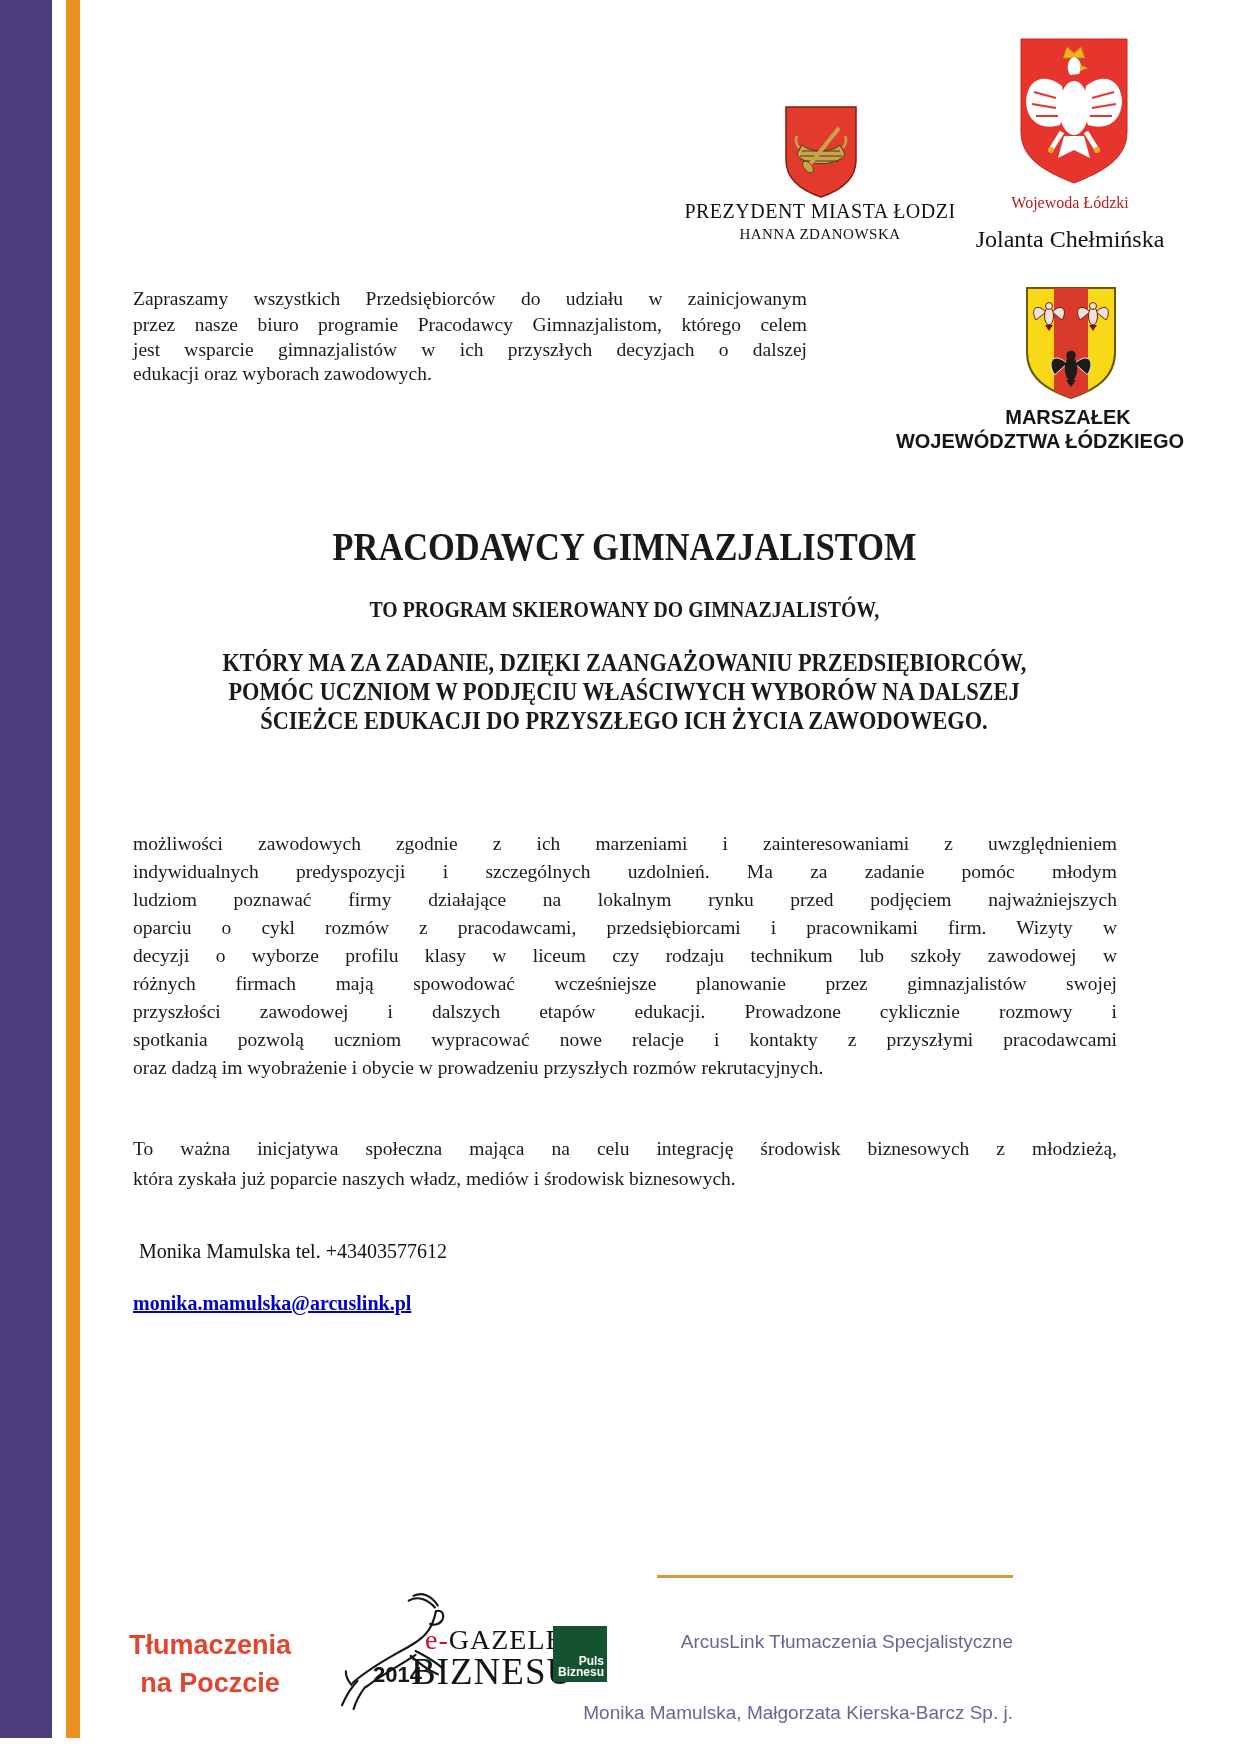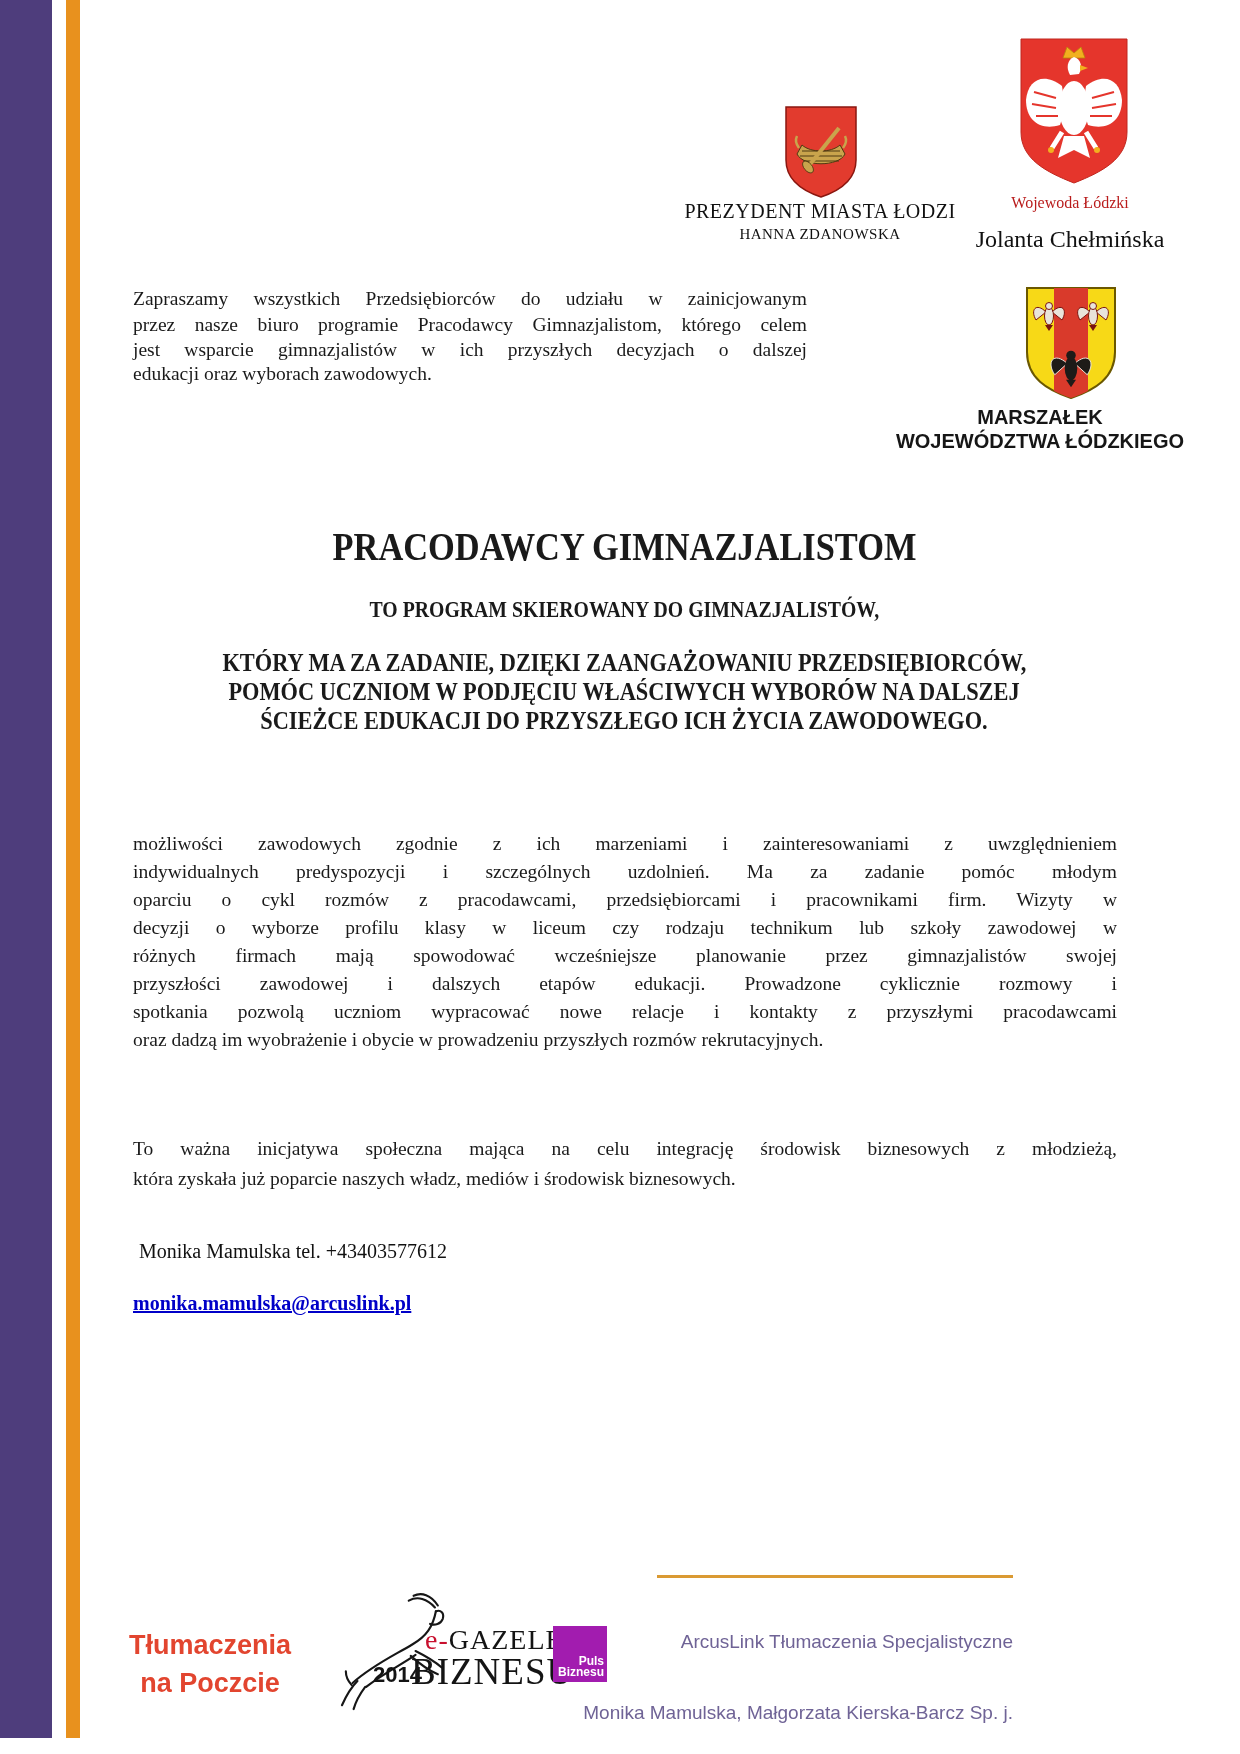--- a/index.html
+++ b/index.html
@@ -26,21 +26,21 @@
   .lodz-line2 { position:absolute; left:650px; top:226px; width:340px; text-align:center;
                 font-size:15px; letter-spacing:0.5px; color:#111; }
 
   
   .eagle-crest { position:absolute; left:1018px; top:36px; width:112px; height:150px; }
   .woj-line1 { position:absolute; left:950px; top:194px; width:240px; text-align:center; font-size:16px; color:#b91c1c; }
   .woj-line2 { position:absolute; left:950px; top:226px; width:240px; text-align:center; font-size:24px; color:#111; }
 
   
   .marsz-crest { position:absolute; left:1023px; top:284px; width:96px; height:118px; }
-  .marsz-line1 { position:absolute; left:880px; top:406px; width:320px; text-align:center;
+  .marsz-line1 { position:absolute; left:908px; top:406px; width:320px; text-align:center;
                  font-family:"Liberation Sans",sans-serif; font-weight:bold; font-size:20px; color:#161616; }
   .marsz-line2 { position:absolute; left:880px; top:430px; width:320px; text-align:center;
                  font-family:"Liberation Sans",sans-serif; font-weight:bold; font-size:20px; color:#161616; }
 
   
   .intro { position:absolute; left:133px; top:286px; width:674px; font-size:19.5px; }
   .intro .jl { line-height:25.5px; }
   .jl { width:100%; text-align:justify; text-align-last:justify; white-space:normal; }
   .jl-last { width:100%; text-align:left; }
 
@@ -72,21 +72,21 @@
   .poczta { position:absolute; left:108px; top:1626px; width:204px; text-align:center;
             font-family:"Liberation Sans",sans-serif; font-weight:bold; font-size:27px;
             line-height:38px; color:#E2452F; }
   .gazele { position:absolute; left:335px; top:1590px; width:290px; height:135px; }
   .gazelle-art { position:absolute; left:4px; top:0px; width:126px; height:120px; }
   .gazele-eline { position:absolute; left:90px; top:34px; font-size:28px; letter-spacing:1px; white-space:nowrap; }
   .gazele-e { color:#C8102E; } .gazele-g { color:#141414; }
   .gazele-year { position:absolute; left:38px; top:72px; font-family:"Liberation Sans",sans-serif;
                  font-weight:bold; font-size:22px; color:#141414; }
   .gazele-biznesu { position:absolute; left:76px; top:60px; font-size:37px; color:#141414; letter-spacing:1px; }
-  .puls-box { position:absolute; left:218px; top:36px; width:54px; height:56px; background:#a21caf; }
+  .puls-box { position:absolute; left:218px; top:36px; width:54px; height:56px; background:#14532d; }
   .puls-text { position:absolute; right:3px; bottom:4px; text-align:right; color:#fff;
                font-family:"Liberation Sans",sans-serif; font-weight:bold; font-size:12px; line-height:11px; }
 
   .footer-rule { position:absolute; left:657px; top:1575px; width:356px; height:3px; background:#DA9A33; }
   .footer-block { position:absolute; left:533px; top:1583px; width:480px; text-align:right;
                   font-family:"Liberation Sans",sans-serif; font-size:19px; line-height:23.5px;
                   color:#6F6396; white-space:pre-wrap; }
 </style>
 </head>
 <body>
@@ -181,20 +181,21 @@
   </div>
   <div class="block-wrap">
     <div><span class="cond">KTÓRY MA ZA ZADANIE, DZIĘKI ZAANGAŻOWANIU PRZEDSIĘBIORCÓW,</span></div>
     <div><span class="cond">POMÓC UCZNIOM W PODJĘCIU WŁAŚCIWYCH WYBORÓW NA DALSZEJ</span></div>
     <div><span class="cond">ŚCIEŻCE EDUKACJI DO PRZYSZŁEGO ICH ŻYCIA ZAWODOWEGO.</span></div>
   </div>
 
   <div class="body-p1">
     <div class="jl">możliwości zawodowych zgodnie z ich marzeniami i zainteresowaniami z uwzględnieniem</div>
     <div class="jl">indywidualnych predyspozycji i szczególnych uzdolnień. Ma za zadanie pomóc młodym</div>
+    <div class="jl">ludziom poznawać firmy działające na lokalnym rynku przed podjęciem najważniejszych</div>
     <div class="jl">oparciu o cykl rozmów z pracodawcami, przedsiębiorcami i pracownikami firm. Wizyty w</div>
     <div class="jl">decyzji o wyborze profilu klasy w liceum czy rodzaju technikum lub szkoły zawodowej w</div>
     <div class="jl">różnych firmach mają spowodować wcześniejsze planowanie przez gimnazjalistów swojej</div>
     <div class="jl">przyszłości zawodowej i dalszych etapów edukacji. Prowadzone cyklicznie rozmowy i</div>
     <div class="jl">spotkania pozwolą uczniom wypracować nowe relacje i kontakty z przyszłymi pracodawcami</div>
     <div class="jl-last">oraz dadzą im wyobrażenie i obycie w prowadzeniu przyszłych rozmów rekrutacyjnych.</div>
   </div>
 
   <div class="body-p2">
     <div class="jl">To ważna inicjatywa społeczna mająca na celu integrację środowisk biznesowych z młodzieżą,</div>

